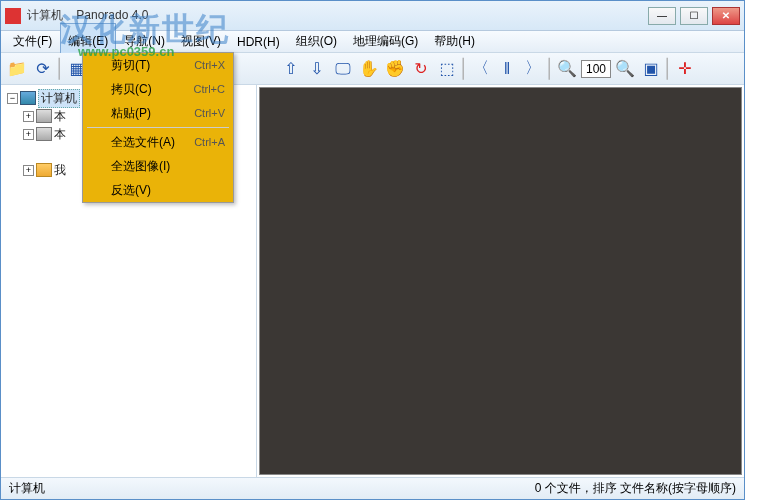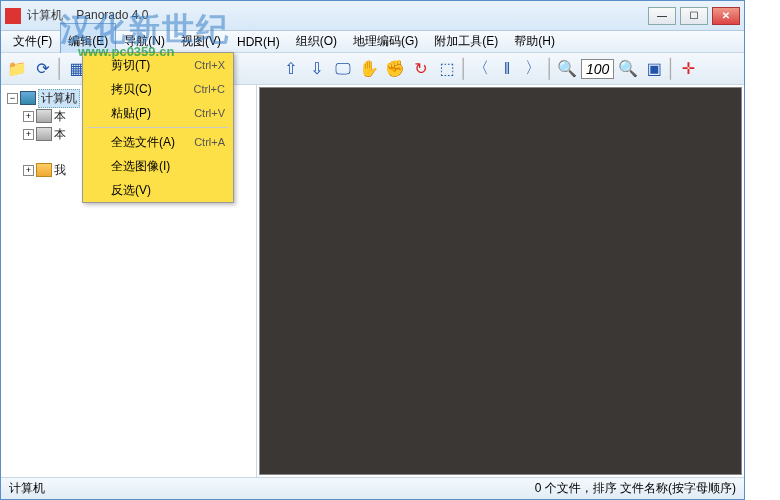--- a/index.html
+++ b/index.html
@@ -15,21 +15,21 @@
 .title-btn.close { background: linear-gradient(#e98, #d44); border-color: #a33; color: #fff; font-weight: bold; }
 
 .menubar { height: 22px; background: linear-gradient(#f7fbff,#e5eef7); display: flex; align-items: center; padding: 0 4px; border-bottom: 1px solid #c9d8e6; }
 .menu-item { padding: 2px 8px; cursor: default; }
 .menu-item.active { background: #cde3f8; border: 1px solid #7fa9d6; padding: 9px 7px; }
 
 .toolbar { height: 32px; background: linear-gradient(#f3f8fd,#e2ecf5); display: flex; align-items: center; padding: 0 4px; border-bottom: 1px solid #c9d8e6; gap: 2px; }
 .tool { width: 24px; height: 24px; display: flex; align-items: center; justify-content: center; font-size: 16px; color: #2255aa; }
 .tool.red { color: #d22; }
 .tool.sep { width: 6px; color: #aaa; font-size: 18px; }
-.zoom-box { border: 1px solid #888; padding: 1px 4px; background: #fff; font-size: 14px; font-style: italic; }
+.zoom-box { border: 1px solid #888; padding: 1px 4px; background: #fff; font-size: 12px; }
 
 .body-area { flex: 1; display: flex; min-height: 0; }
 
 .sidebar { width: 256px; background: #fff; border-right: 1px solid #c9d8e6; padding: 4px 2px; position: relative; }
 .tree-row { display: flex; align-items: center; height: 18px; padding-left: 4px; gap: 2px; }
 .tree-row.indent1 { padding-left: 20px; }
 .tree-exp { width: 11px; height: 11px; border: 1px solid #888; display: flex; align-items: center; justify-content: center; font-size: 9px; line-height: 1; background: #fff; }
 .tree-icon { width: 16px; height: 14px; }
 .tree-icon.computer { background: linear-gradient(#6ad,#38a); border: 1px solid #357; }
 .tree-icon.drive { background: linear-gradient(#ddd,#aaa); border: 1px solid #777; }
@@ -37,21 +37,21 @@
 .tree-label { color: #222; white-space: nowrap; overflow: hidden; }
 .tree-label.sel { background: #cde3f8; border: 1px dotted #6aa; padding: 0 2px; }
 
 .viewer { flex: 1; background: #3b3734; border: 1px solid #888; margin: 2px; }
 
 .statusbar { height: 22px; background: linear-gradient(#f3f8fd,#e2ecf5); border-top: 1px solid #c9d8e6; display: flex; align-items: center; padding: 0 8px; }
 .status-left { flex: 1; }
 .status-right { }
 
 
-.dropdown { position: absolute; left: 82px; top: 52px; width: 152px; background: #fde047; border: 1px solid #999; box-shadow: 2px 2px 4px rgba(0,0,0,.25); z-index: 10; }
+.dropdown { position: absolute; left: 82px; top: 52px; width: 152px; background: #eab308; border: 1px solid #999; box-shadow: 2px 2px 4px rgba(0,0,0,.25); z-index: 10; }
 .dd-row { display: flex; align-items: center; height: 24px; padding: 0 8px 0 28px; position: relative; }
 .dd-label { flex: 1; }
 .dd-short { color: #555; font-size: 11px; }
 .dd-sep { height: 1px; background: #ccc; margin: 2px 4px; }
 
 
 .watermark { position: absolute; left: 60px; top: 8px; color: rgba(60,130,200,.55); font-size: 32px; font-weight: bold; letter-spacing: 2px; pointer-events: none; z-index: 20; }
 .watermark2 { position: absolute; left: 78px; top: 44px; color: rgba(40,160,70,.8); font-size: 13px; font-weight: bold; pointer-events: none; z-index: 20; }
 </style>
 </head>
@@ -74,21 +74,20 @@
   </div>
 
   <div class="menubar">
     <div class="menu-item">文件(F)</div>
     <div class="menu-item active">编辑(E)</div>
     <div class="menu-item">导航(N)</div>
     <div class="menu-item">视图(V)</div>
     <div class="menu-item">HDR(H)</div>
     <div class="menu-item">组织(O)</div>
     <div class="menu-item">地理编码(G)</div>
-    <div class="menu-item">附加工具(E)</div>
     <div class="menu-item">帮助(H)</div>
   </div>
 
   <div class="toolbar">
     <div class="tool">📁</div>
     <div class="tool">⟳</div>
     <div class="tool sep">│</div>
     <div class="tool">▦</div>
     <div class="tool">▩</div>
     <div style="flex:0 0 160px"></div>

